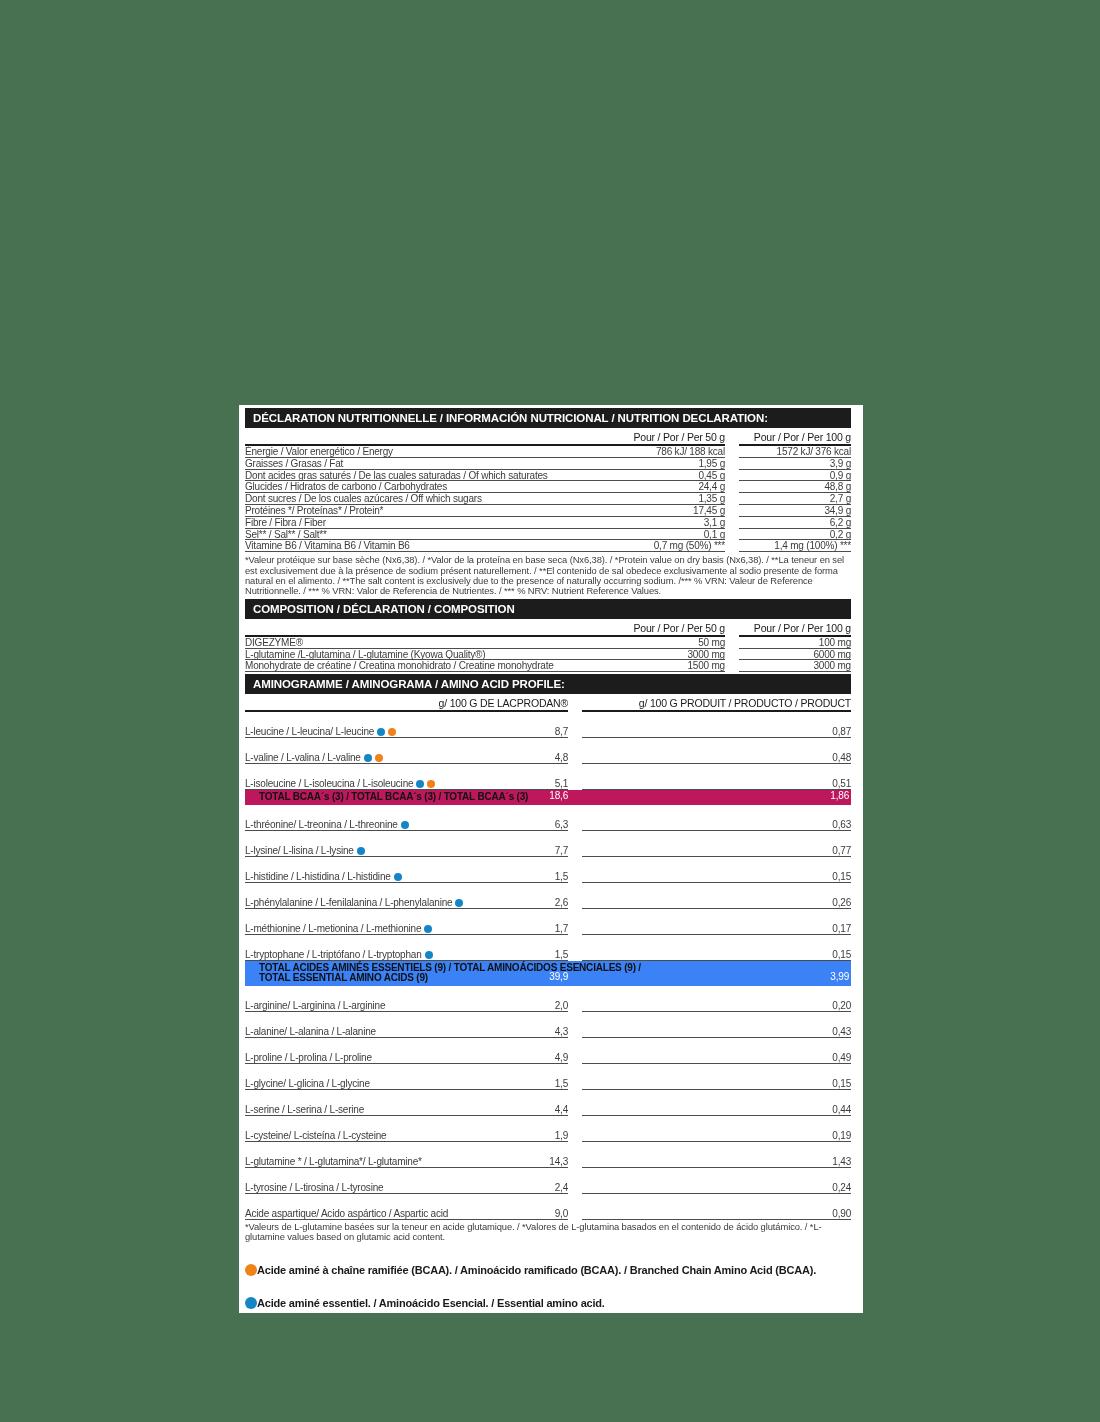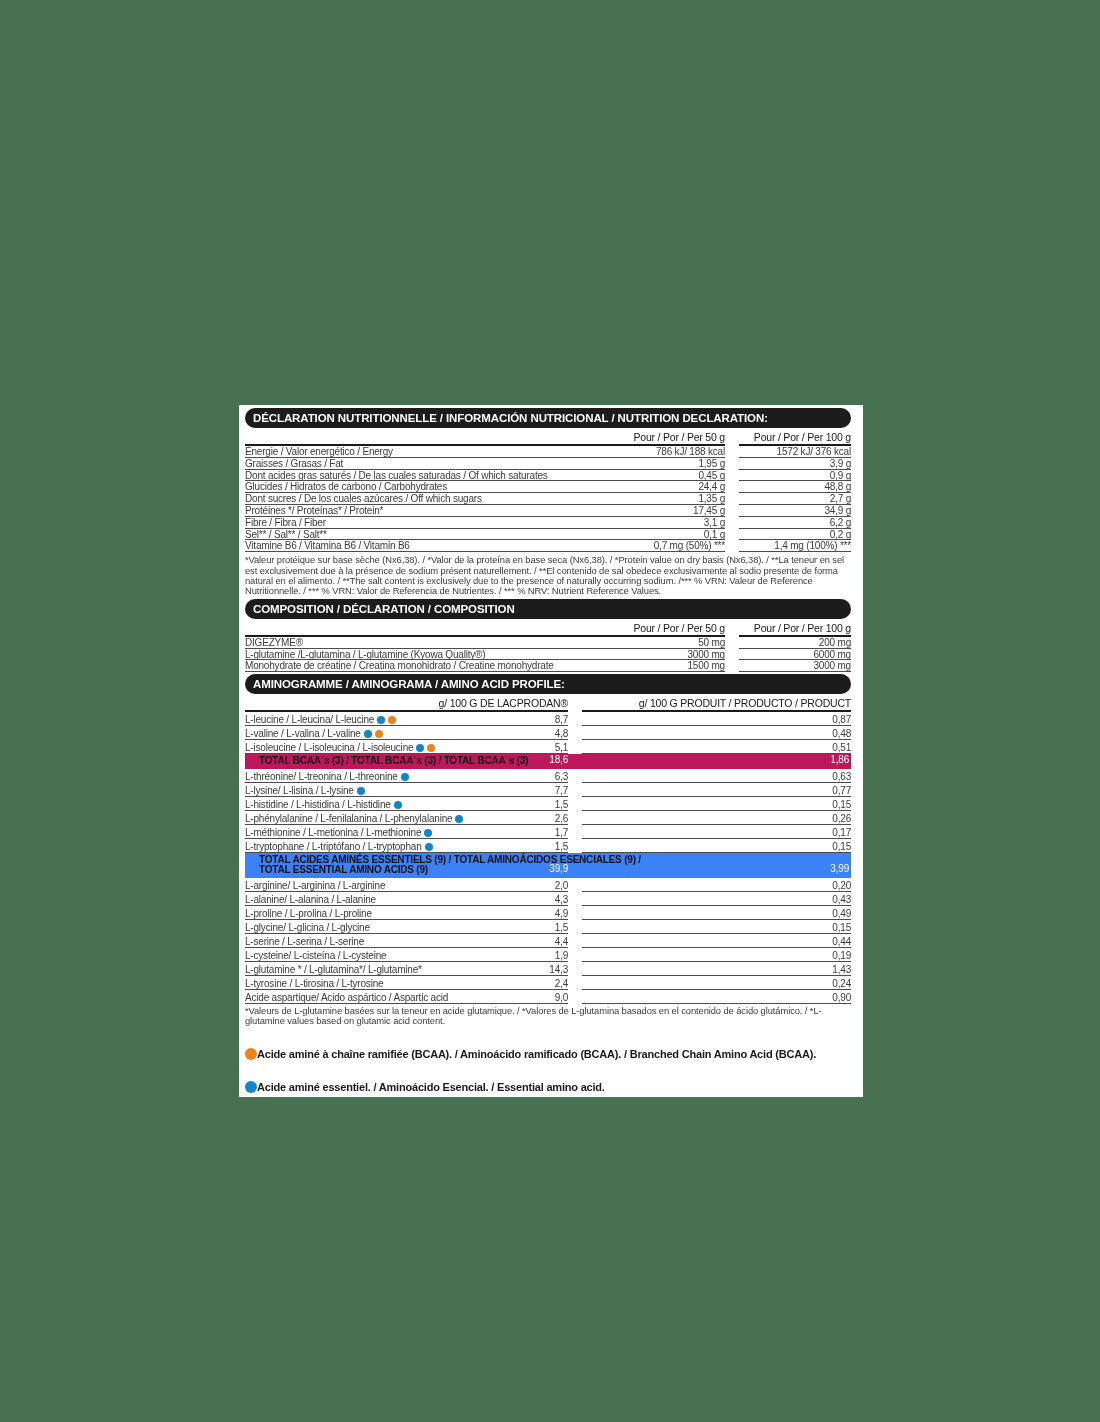--- a/index.html
+++ b/index.html
@@ -1,38 +1,38 @@
 <!DOCTYPE html>
 <html style="--c-bg: #477150; --c-bar: #1C1C1C; --c-text: #3C3C3C; --c-dot-orange: #F0821A; --c-dot-blue: #1486C6;"><head>
 <meta charset="utf-8">
 <style>
   html,body{margin:0;padding:0;}
   .canvas{position:relative;width:1100px;height:1422px;background:var(--c-bg,#477150);
           font-family:"Liberation Sans",sans-serif;overflow:hidden;}
   .panel{position:absolute;left:239px;top:405px;width:624px;background:#fff;
          box-sizing:border-box;padding:3px 12px 4px 6px;color:var(--c-text,#3c3c3c);}
   .bar{height:20px;background:var(--c-bar,#1c1c1c);color:#fff;font-weight:bold;
-       font-size:11.5px;letter-spacing:-0.1px;border-radius:10px;display:flex;
+       font-size:11.5px;letter-spacing:-0.1px;border-radius:0;display:flex;
        align-items:center;padding:0 8px;box-sizing:border-box;white-space:nowrap;}
   .thead{display:flex;align-items:flex-end;font-weight:normal;font-size:10.5px;
          color:#1a1a1a;letter-spacing:-0.2px;margin-top:1px;}
   .thead .h1{text-align:right;border-bottom:2px solid #1a1a1a;padding:2px 0 1px;box-sizing:border-box;}
   .thead .h2{flex:1;margin-left:14px;text-align:right;border-bottom:2px solid #1a1a1a;
              padding:2px 0 1px;white-space:nowrap;}
   .t1 .h1{width:480px;}
   .am .h1{width:323px;}
   .trow{display:flex;align-items:flex-start;font-size:10px;letter-spacing:-0.2px;line-height:9.8px;}
   .seg1{display:flex;justify-content:space-between;align-items:flex-end;
         border-bottom:1.5px solid #4c4c4c;padding-top:1px;box-sizing:border-box;white-space:nowrap;}
   .t1 .seg1{width:480px;}
   .am .seg1{width:323px;}
   .seg2{flex:1;margin-left:14px;text-align:right;border-bottom:1.5px solid #4c4c4c;
         padding-top:1px;white-space:nowrap;}
   .am .trow{line-height:10px;}
-  .am .seg1,.am .seg2{padding-top:3px;}
+  .am .seg1,.am .seg2{padding-top:15px;}
   .trow.total{position:relative;display:block;font-size:10px;line-height:10.5px;border-bottom:none;}
   .total .tl{font-weight:bold;color:#101010;padding:2px 0 2px 14px;letter-spacing:-0.2px;}
   .total .v1{position:absolute;right:283px;bottom:3px;color:#fff;}
   .total .v2{position:absolute;right:2px;bottom:3px;color:#fff;}
   .dot{display:inline-block;width:8px;height:8px;border-radius:50%;margin-left:3px;vertical-align:-1px;}
   .footnote{font-size:9.4px;line-height:10.4px;letter-spacing:-0.1px;margin:3px 0 2px;color:#3c3c3c;}
   .fn2{margin-top:2px;margin-bottom:3px;}
   .legend{display:flex;align-items:center;font-weight:bold;font-size:11px;
           color:#1a1a1a;margin-top:21px;letter-spacing:-0.2px;line-height:12px;}
   .ldot{width:12px;height:12px;border-radius:50%;flex:0 0 auto;}
@@ -126,21 +126,21 @@
       <div class="thead">
         <div class="h1">Pour / Por / Per 50 g</div>
         <div class="h2">Pour / Por / Per 100 g</div>
       </div>
       <div>
           <div class="trow">
             <div class="seg1">
               <span class="lbl">DIGEZYME®</span>
               <span class="v1">50 mg</span>
             </div>
-            <div class="seg2">200 mg</div>
+            <div class="seg2">100 mg</div>
           </div>
           <div class="trow">
             <div class="seg1">
               <span class="lbl">L-glutamine /L-glutamina / L-glutamine (Kyowa Quality®)</span>
               <span class="v1">3000 mg</span>
             </div>
             <div class="seg2">6000 mg</div>
           </div>
           <div class="trow">
             <div class="seg1">

